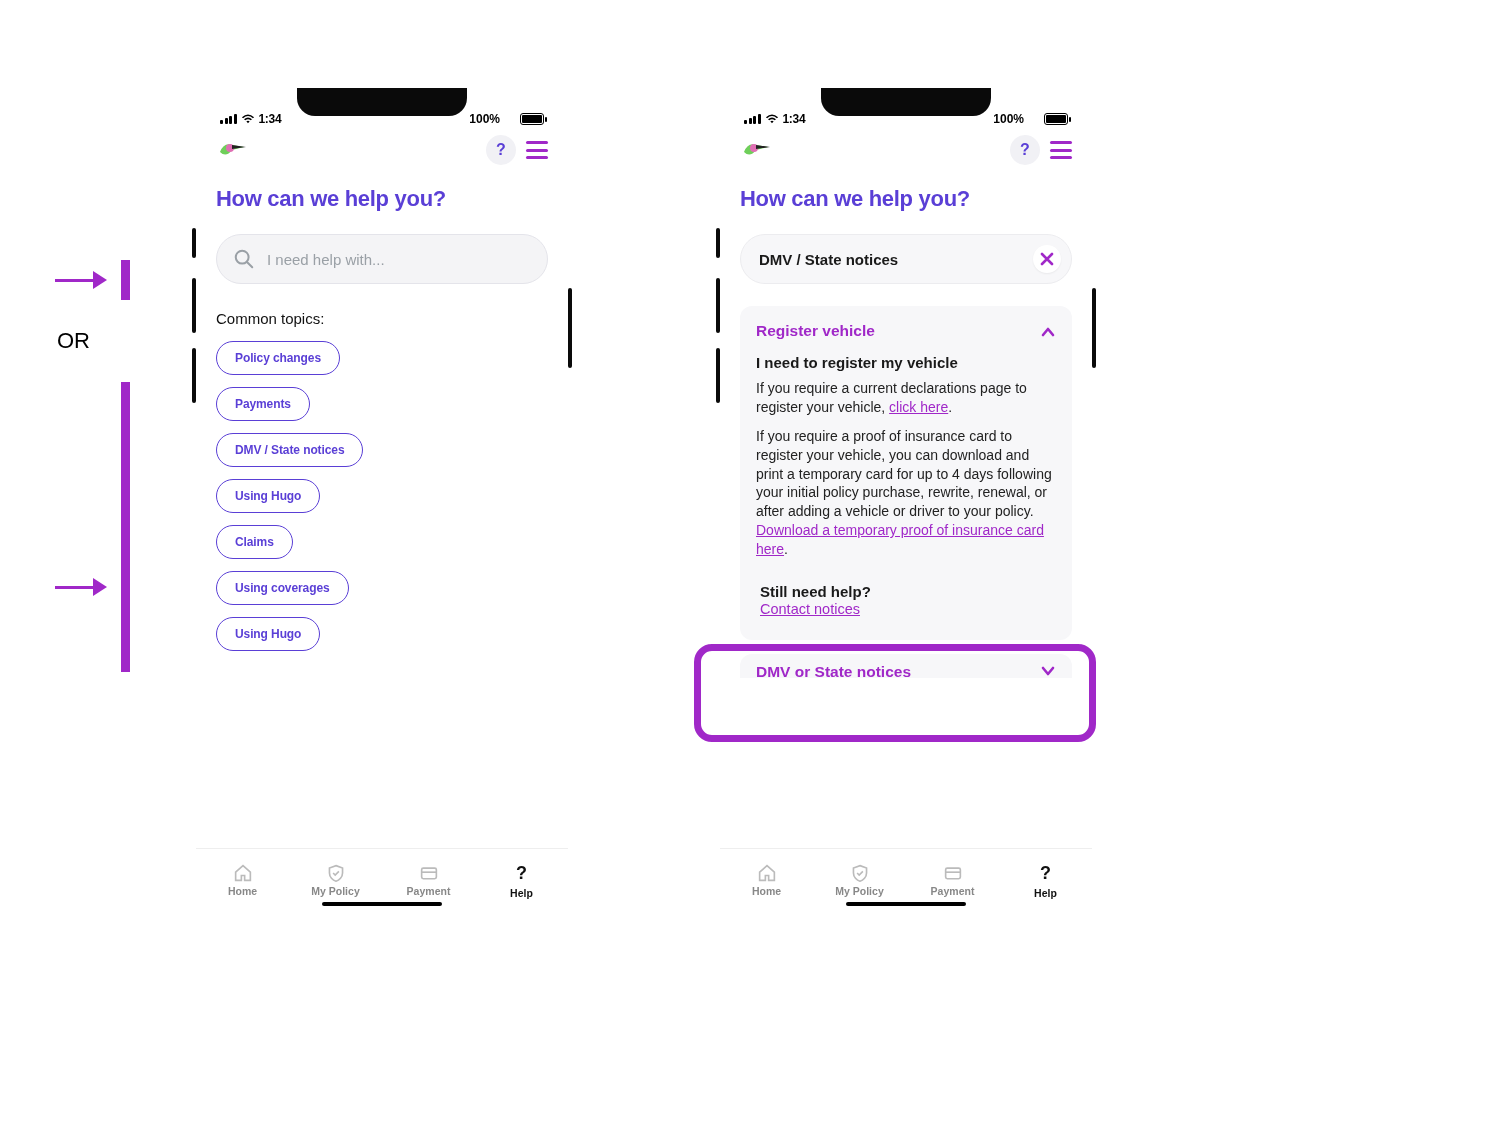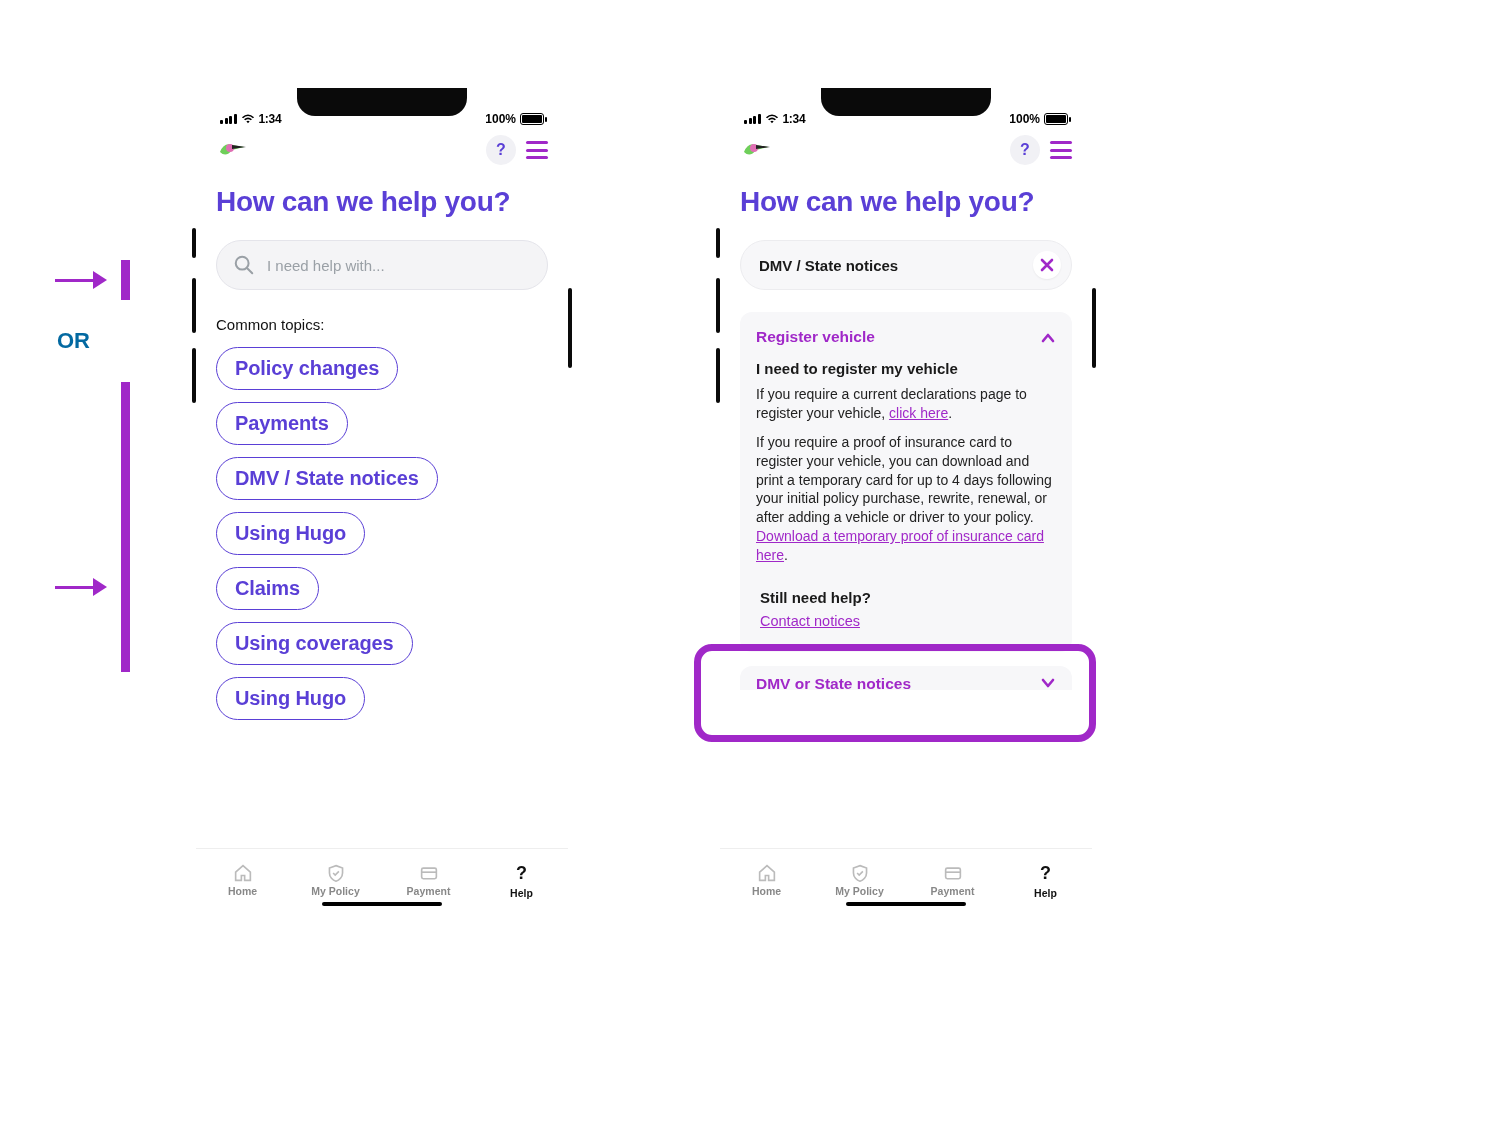--- a/index.html
+++ b/index.html
@@ -50,23 +50,23 @@
     border-top: 9px solid transparent;
     border-bottom: 9px solid transparent;
   }
   .vbar-short {
     width: 9px; height: 40px; background: #a028c8;
   }
   .vbar-long {
     width: 9px; height: 290px; background: #a028c8;
   }
   .or-label {
-    font-weight: 700;
+    font-weight: 400;
     font-size: 22px;
-    color: #0369a1;
+    color: #000000;
     margin: 28px 0 28px 2px;
   }
 
   
   .phone {
     position: absolute;
     width: 372px;
     height: 824px;
     background: #84cc16;
     border-radius: 52px;
@@ -104,21 +104,21 @@
     height: 40px;
     display: flex;
     justify-content: space-between;
     align-items: flex-end;
     padding: 0 24px 2px 24px;
     font-size: 12px;
     font-weight: 700;
     color: #000;
   }
   .status-left { display:flex; align-items:center; gap:4px; letter-spacing:-0.3px;}
-  .status-right { display:flex; align-items:center; gap:4px; }
+  .status-right { display:flex; align-items:center; gap:20px; }
   .signal-bars { display:flex; align-items:flex-end; gap:1.5px; }
   .signal-bars span { width:3px; background:#000; border-radius:1px; }
   .signal-bars span:nth-child(1){height:4px;}
   .signal-bars span:nth-child(2){height:6px;}
   .signal-bars span:nth-child(3){height:8px;}
   .signal-bars span:nth-child(4){height:10px;}
   .wifi { width:14px; height:10px; }
   .battery {
     width: 24px; height:12px; border:1.5px solid #000; border-radius:3px; position:relative;
   }
@@ -147,21 +147,21 @@
   .hamburger span { height:3px; width:100%; background:#a028c8; border-radius:2px; }
 
   .content {
     flex: 1;
     overflow: hidden;
     padding: 14px 20px 0 20px;
   }
   .page-title {
     color: #5a3fd6;
     font-weight: 800;
-    font-size: 28px;
+    font-size: 22px;
     letter-spacing: -0.3px;
     margin-bottom: 22px;
   }
 
   
   .search-pill {
     background: #f4f4f6;
     border: 1px solid #e4e4ea;
     border-radius: 28px;
     height: 50px;
@@ -183,21 +183,21 @@
     margin-top: 14px;
     display:flex; flex-direction:column; align-items:flex-start; gap:12px;
   }
   .chip {
     border: 1.7px solid #5a3fd6;
     color: #5a3fd6;
     background: #fff;
     border-radius: 22px;
     padding: 9px 18px;
     font-weight: 800;
-    font-size: 20px;
+    font-size: 12px;
     letter-spacing: -0.1px;
     text-align: right;
   }
 
   
   .search-filled {
     background: #f7f7f9;
     border: 1px solid #ececef;
     border-radius: 28px;
     height: 50px;
@@ -230,21 +230,21 @@
     font-size: 15px; font-weight:800; color:#1a1a1a; margin-bottom:8px;
   }
   .card p {
     font-size: 14px; color:#222; line-height:1.35; margin-bottom:10px;
   }
   .card a { color:#a028c8; text-decoration: underline; }
 
   .still-help {
     padding: 14px 4px 4px 4px;
   }
-  .still-help .sh-title { font-weight:800; font-size:15px; color:#1a1a1a; margin-bottom:6px;}
+  .still-help .sh-title { font-weight:800; font-size:15px; color:#1a1a1a; }
   .still-help .sh-link { color:#a028c8; text-decoration:underline; font-size:14.5px; }
 
   .highlight-box {
     position:absolute;
     border: 7px solid #a028c8;
     border-radius: 18px;
     pointer-events:none;
   }
 
   

